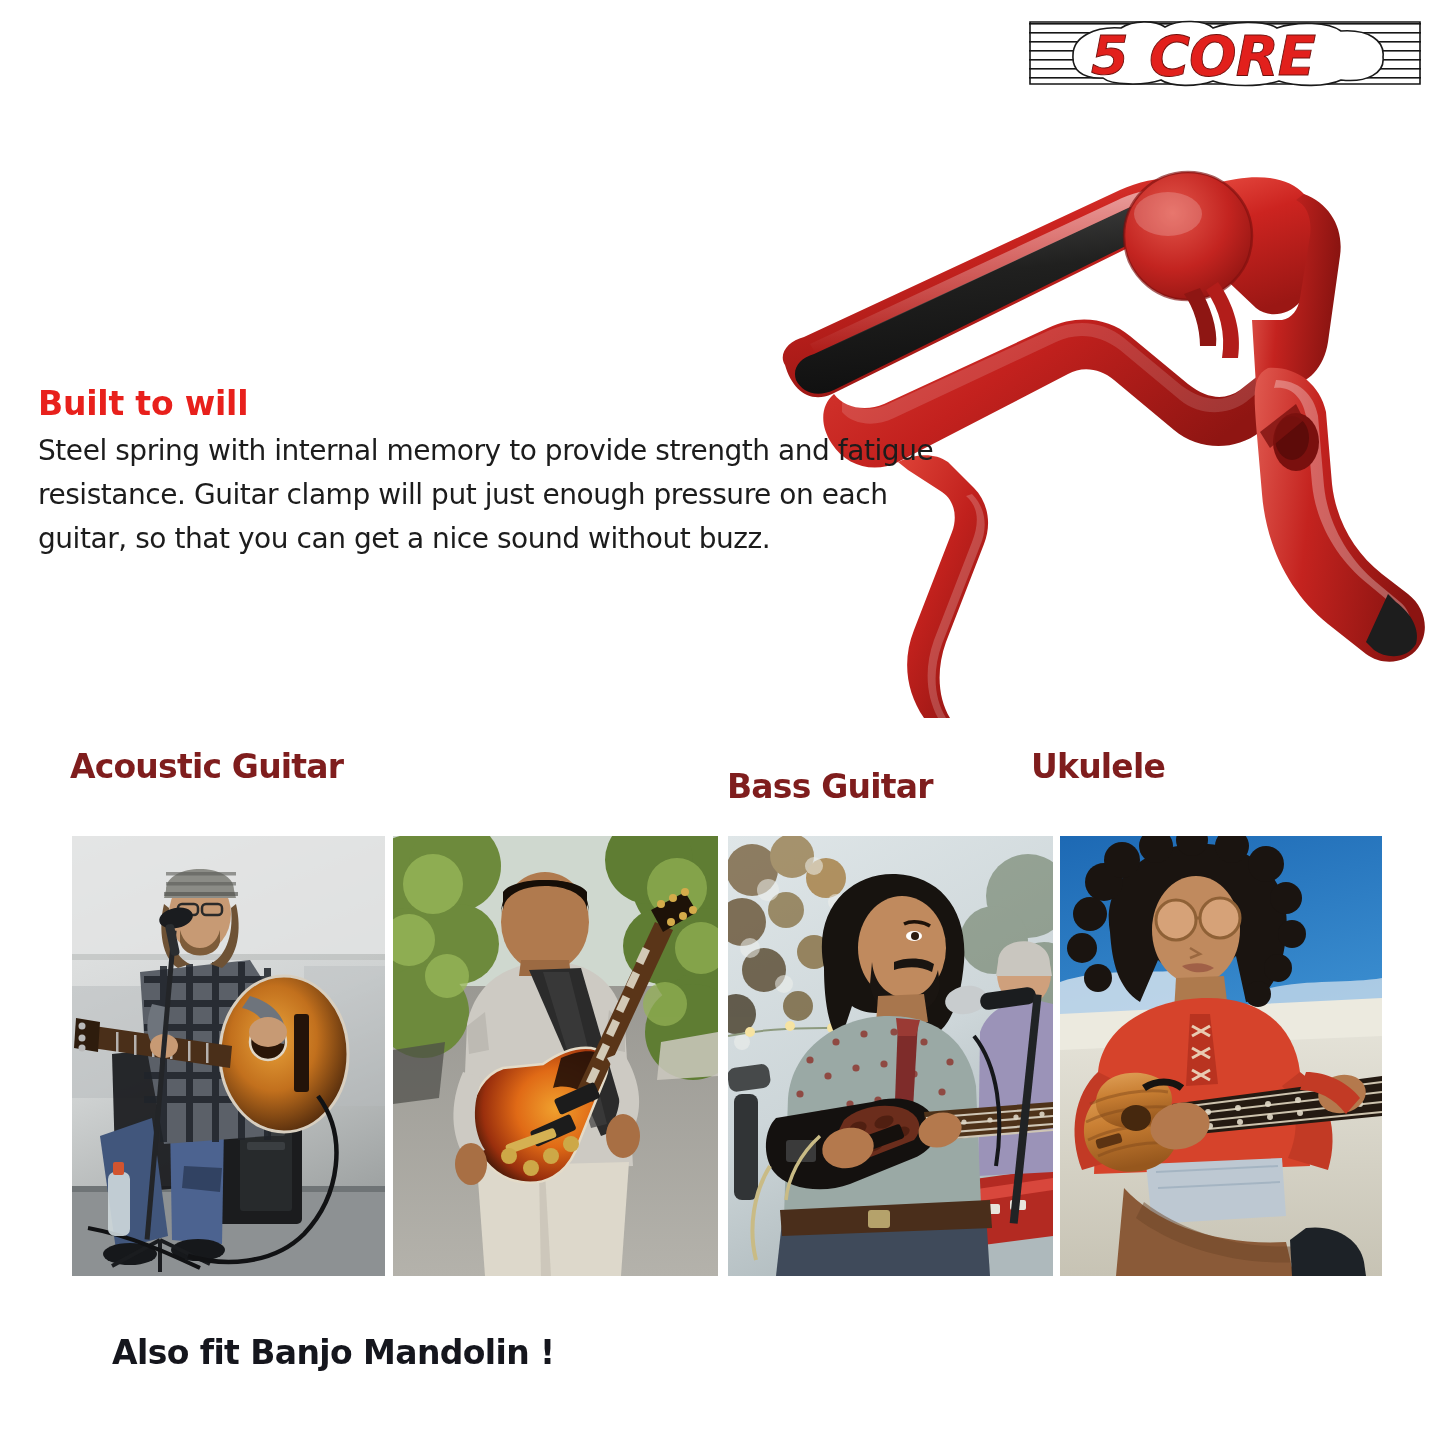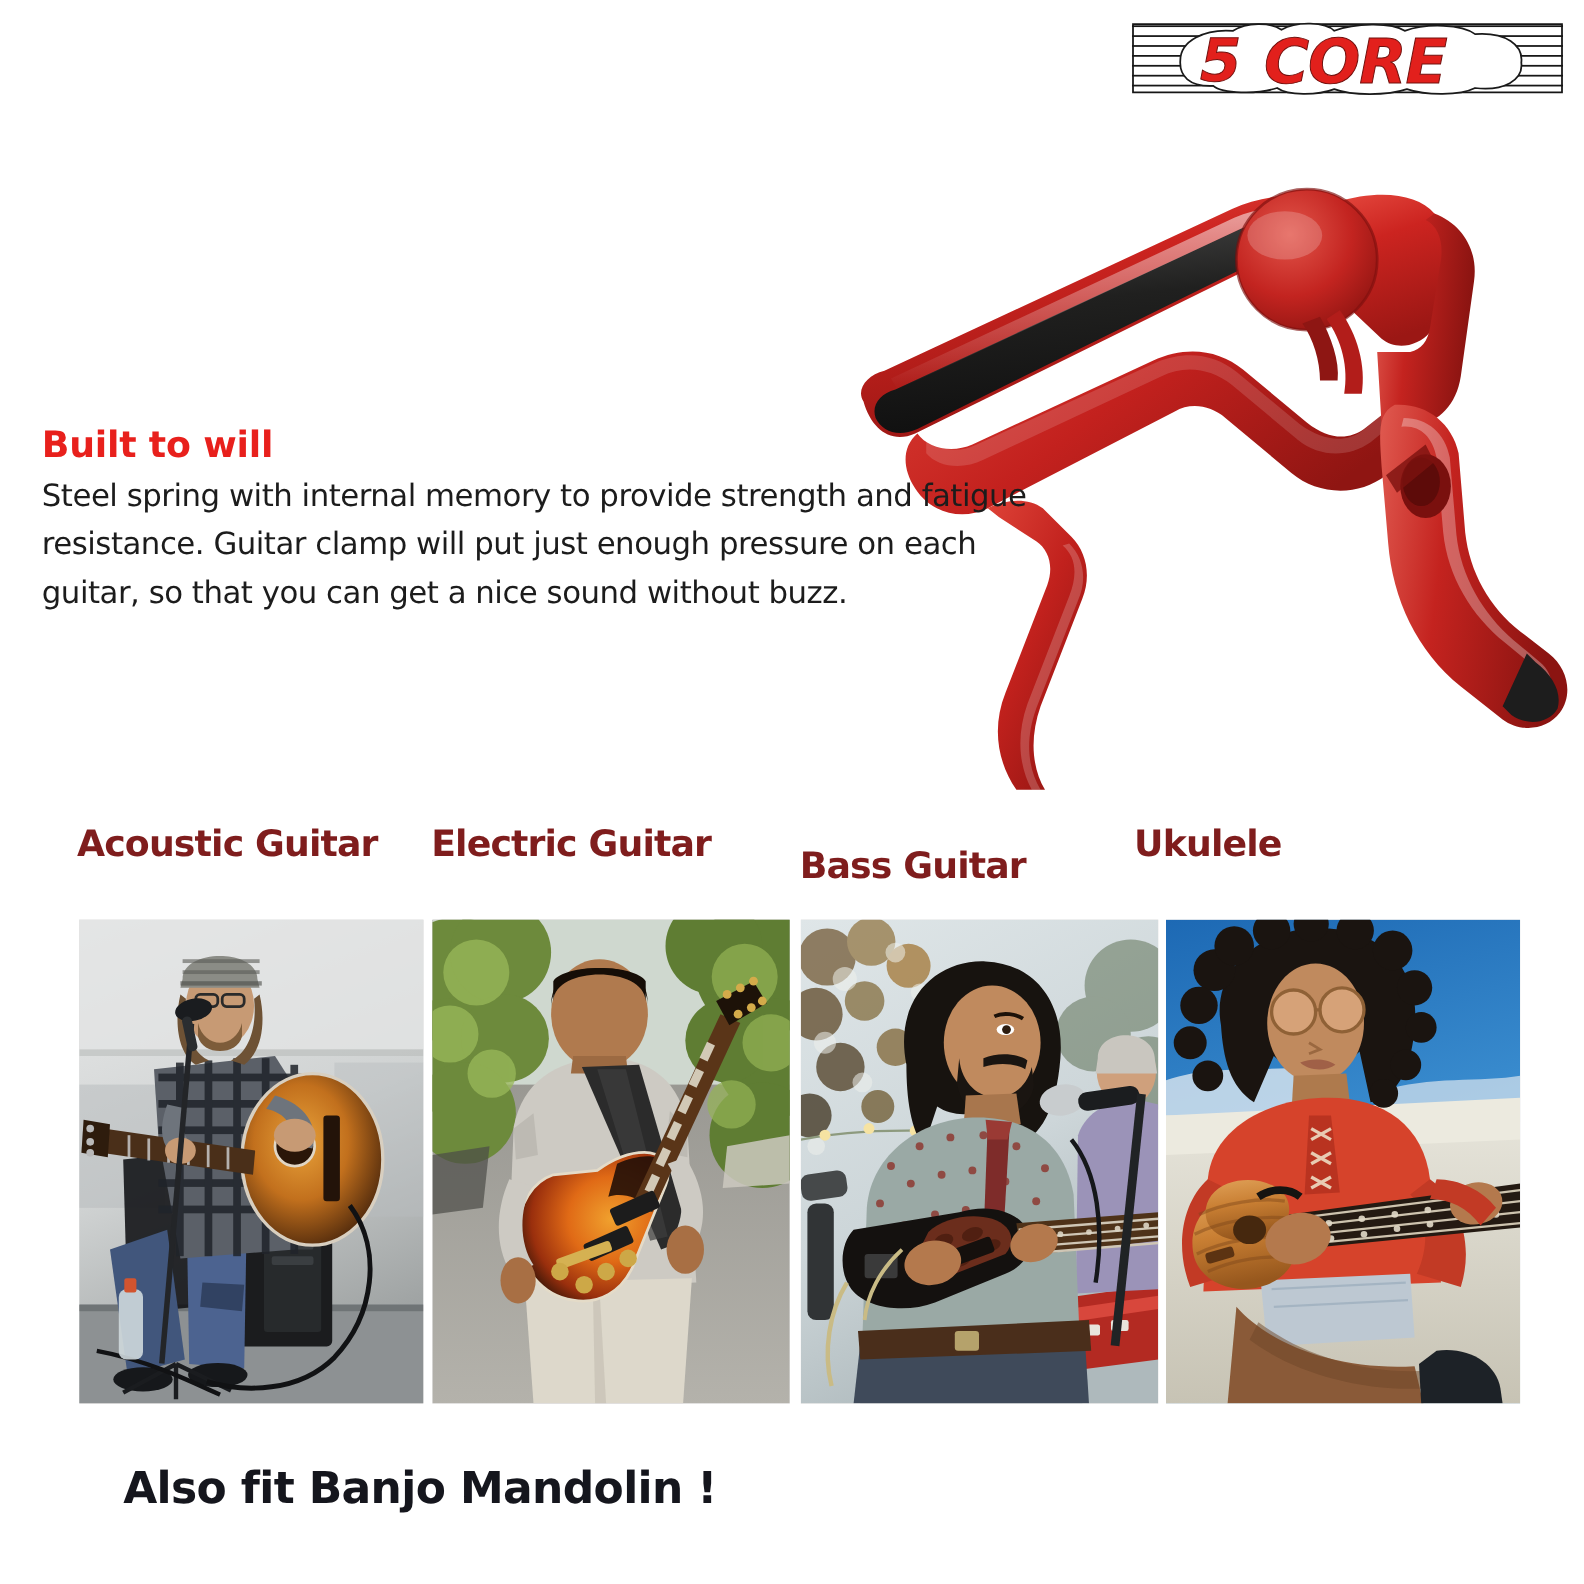--- a/index.html
+++ b/index.html
@@ -76,21 +76,21 @@
   .pc-1 { left: 321px;  width: 325px; }
   .pc-2 { left: 656px;  width: 325px; }
   .pc-3 { left: 988px;  width: 322px; }
   .photo-card svg { display: block; width: 100%; height: 100%; }
 
   
   .footnote {
     position: absolute; left: 112px; top: 1331px;
     font-family: "DejaVu Sans", sans-serif;
     font-weight: bold;
-    font-size: 40px;
+    font-size: 33px;
     line-height: 44px;
     color: #15161d;
     letter-spacing: -0.6px;
     white-space: nowrap;
   }
 </style>
 </head>
 <body>
 
 <div id="page">
@@ -282,21 +282,20 @@
     </svg>
   </div>
 
   <div class="feature-block">
     <div class="feature-heading">Built to will</div>
     <div class="feature-body">Steel spring with internal memory to provide strength and fatigue resistance. Guitar clamp will put just enough pressure on each guitar, so that you can get a nice sound without buzz.</div>
   </div>
 
   <div class="category-row">
     <div class="category-label cl-0">Acoustic Guitar</div>
-    <div class="category-label cl-1">Electric Guitar</div>
     <div class="category-label cl-2">Bass Guitar</div>
     <div class="category-label cl-3">Ukulele</div>
   </div>
 
   <div class="photo-row">
 
     <div class="photo-card pc-0">
       <svg viewBox="0 0 313 440" xmlns="http://www.w3.org/2000/svg">
         <defs>
           <linearGradient id="a_bg" x1="0" y1="0" x2="0.3" y2="1">

